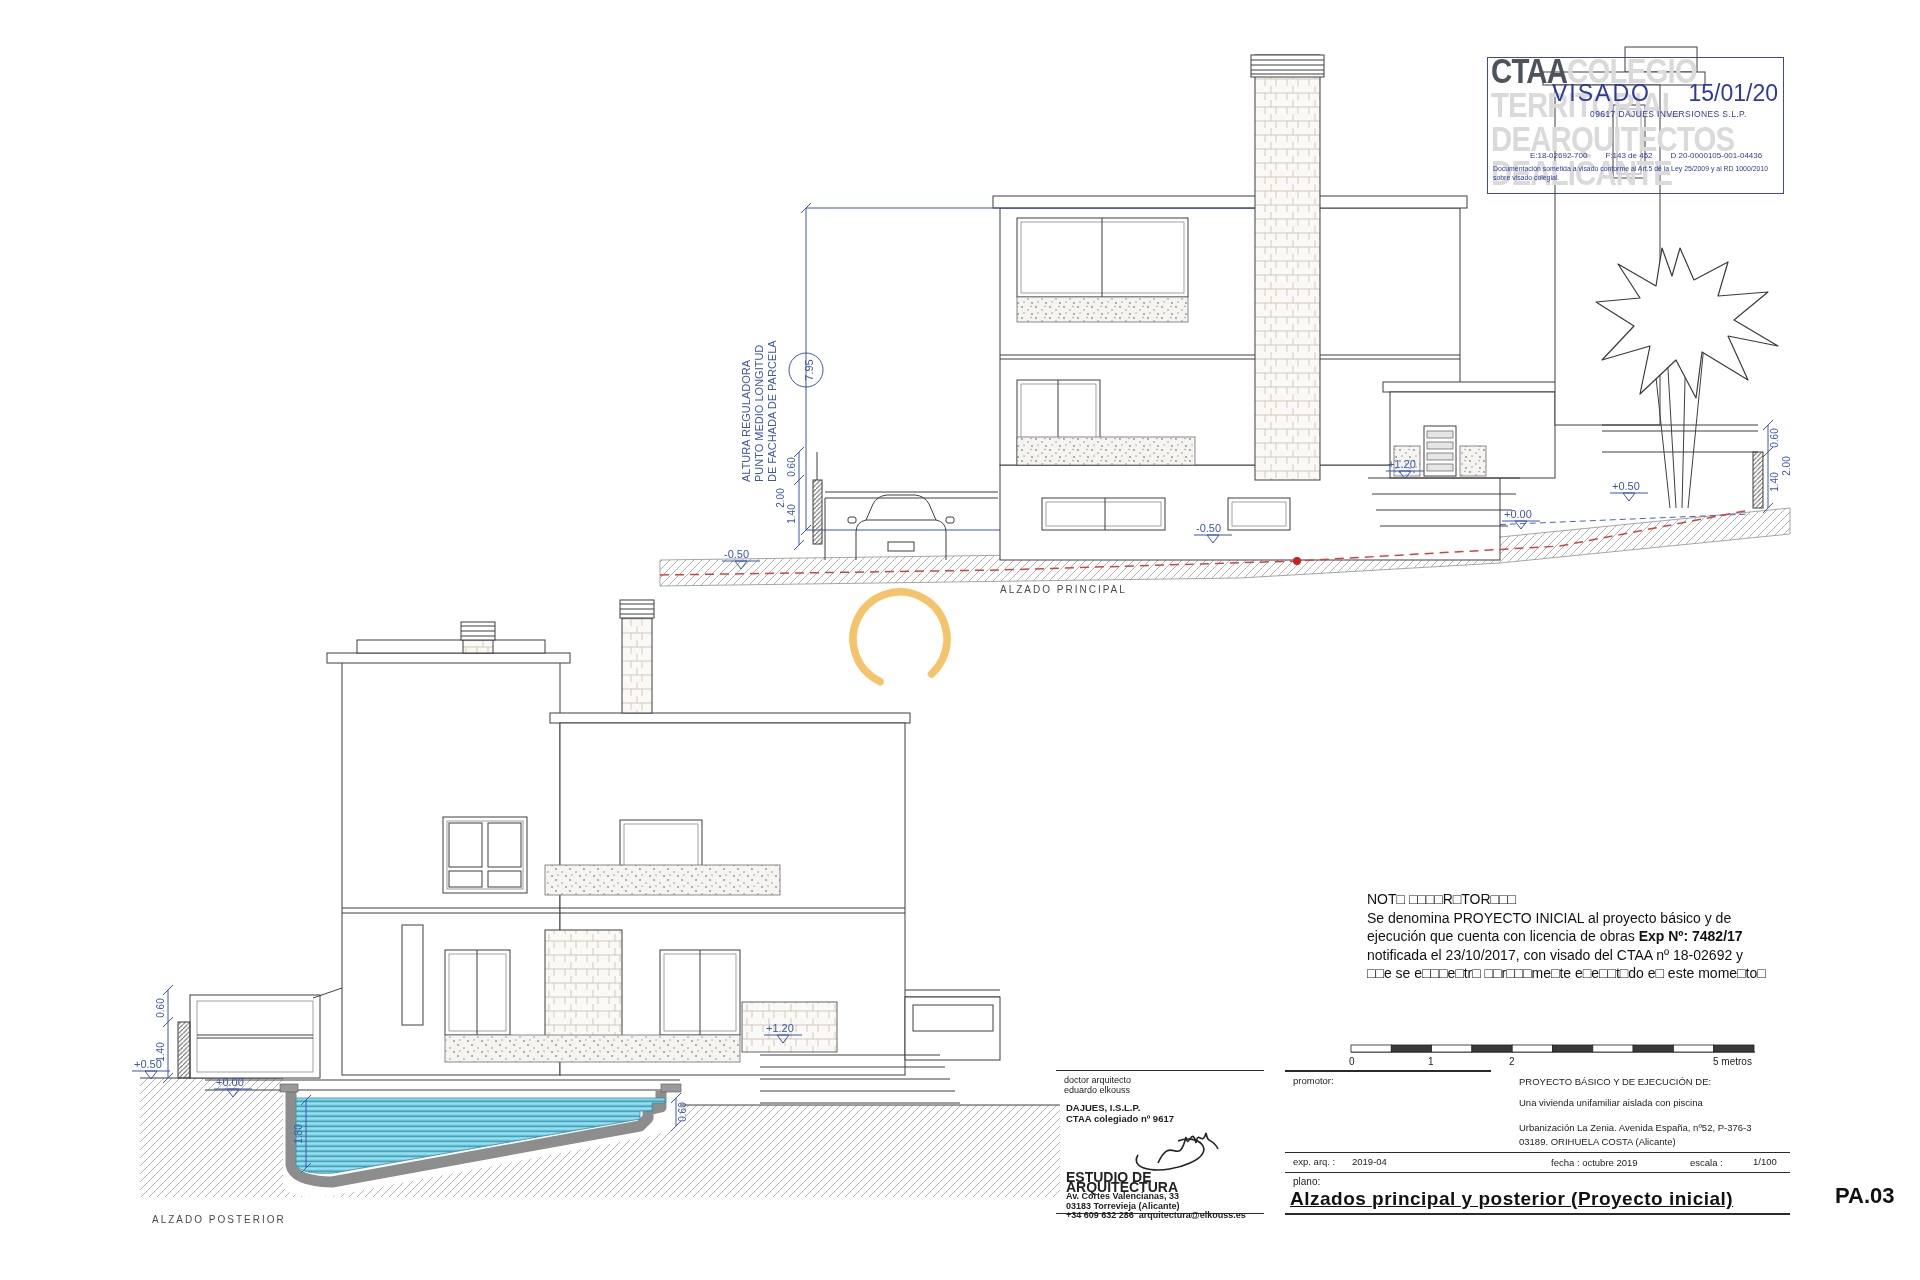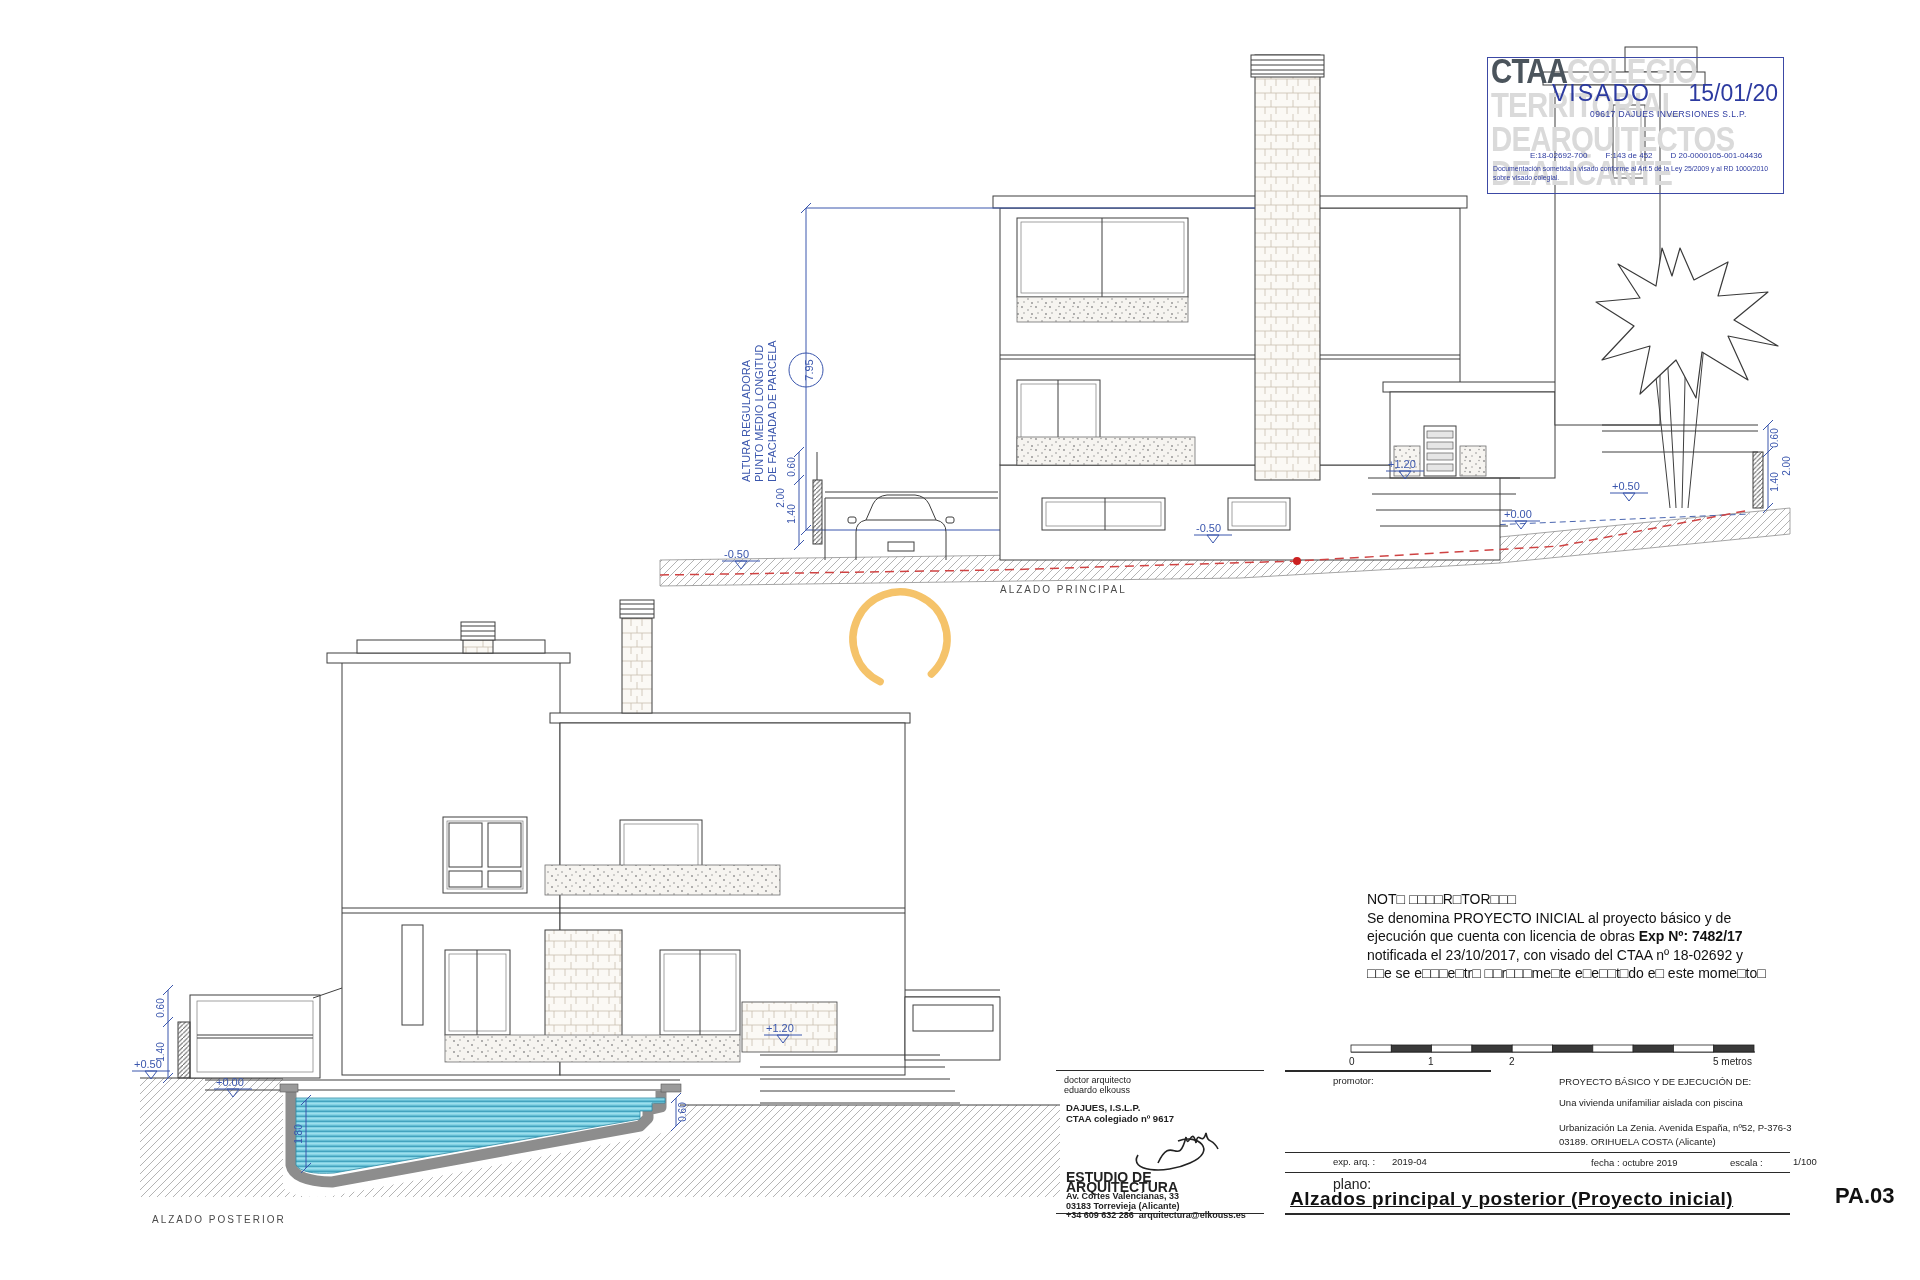--- a/index.html
+++ b/index.html
@@ -1,18 +1,18 @@
 <!DOCTYPE html>
 <html><head>
 <meta charset="utf-8">
 <style>
   html,body{margin:0;padding:0;background:#e8e8e8;}
   .sheet{position:relative;width:1920px;height:1280px;background:#ffffff;overflow:hidden;
          font-family:"Liberation Sans",sans-serif;color:#222;}
-  .abs{position:absolute;margin-left:40px;}
+  .abs{position:absolute;}
   svg{position:absolute;overflow:visible;}
   svg text{font-family:"Liberation Sans",sans-serif;}
   .ln{stroke:#3f3f3f;fill:none;stroke-width:1;}
   .lnw{stroke:#3f3f3f;fill:#ffffff;stroke-width:1;}
   .thin{stroke:#7a7a7a;stroke-width:.7;fill:none;}
   .bl{stroke:#3a56ad;stroke-width:1;fill:none;}
   .bt{fill:#3a56ad;font-size:11px;}
   .bts{fill:#3a56ad;font-size:10px;}
   .rd{stroke:#cf4343;stroke-width:1.5;fill:none;stroke-dasharray:9 6;}
   .bd{stroke:#4a66b0;stroke-width:1;fill:none;stroke-dasharray:6 4;}
@@ -427,21 +427,21 @@
   </svg>
 
   <div class="tb-line" style="left:1285px;top:1070px;width:206px;height:1.5px;"></div>
   <div class="tb-line" style="left:1285px;top:1152px;width:505px;height:1.2px;"></div>
   <div class="tb-line" style="left:1285px;top:1172px;width:505px;height:1.2px;"></div>
   <div class="tb-line" style="left:1285px;top:1213px;width:505px;height:1.5px;"></div>
 
   <div class="abs lbl9" style="left:1293px;top:1075px;">promotor:</div>
   <div class="abs lbl9" style="left:1293px;top:1156px;">exp. arq. :</div>
   <div class="abs lbl9" style="left:1352px;top:1156px;">2019-04</div>
-  <div class="abs lbl9" style="left:1293px;top:1176px;font-size:14px;">plano:</div>
+  <div class="abs lbl9" style="left:1293px;top:1176px;font-size:10px;">plano:</div>
 
   <div class="abs lbl9" style="left:1519px;top:1076px;">PROYECTO BÁSICO Y DE EJECUCIÓN DE:</div>
   <div class="abs lbl9" style="left:1519px;top:1097px;">Una vivienda unifamiliar aislada con piscina</div>
   <div class="abs lbl9" style="left:1519px;top:1122px;">Urbanización La Zenia. Avenida España, nº52, P-376-3</div>
   <div class="abs lbl9" style="left:1519px;top:1136px;">03189. ORIHUELA COSTA (Alicante)</div>
   <div class="abs lbl9" style="left:1519px;top:1157px;padding-left:32px;">fecha : octubre 2019</div>
   <div class="abs lbl9" style="left:1690px;top:1157px;">escala :</div>
   <div class="abs lbl9" style="left:1753px;top:1156px;">1/100</div>
 
   <div class="big-title">Alzados principal y posterior (Proyecto inicial)</div>

